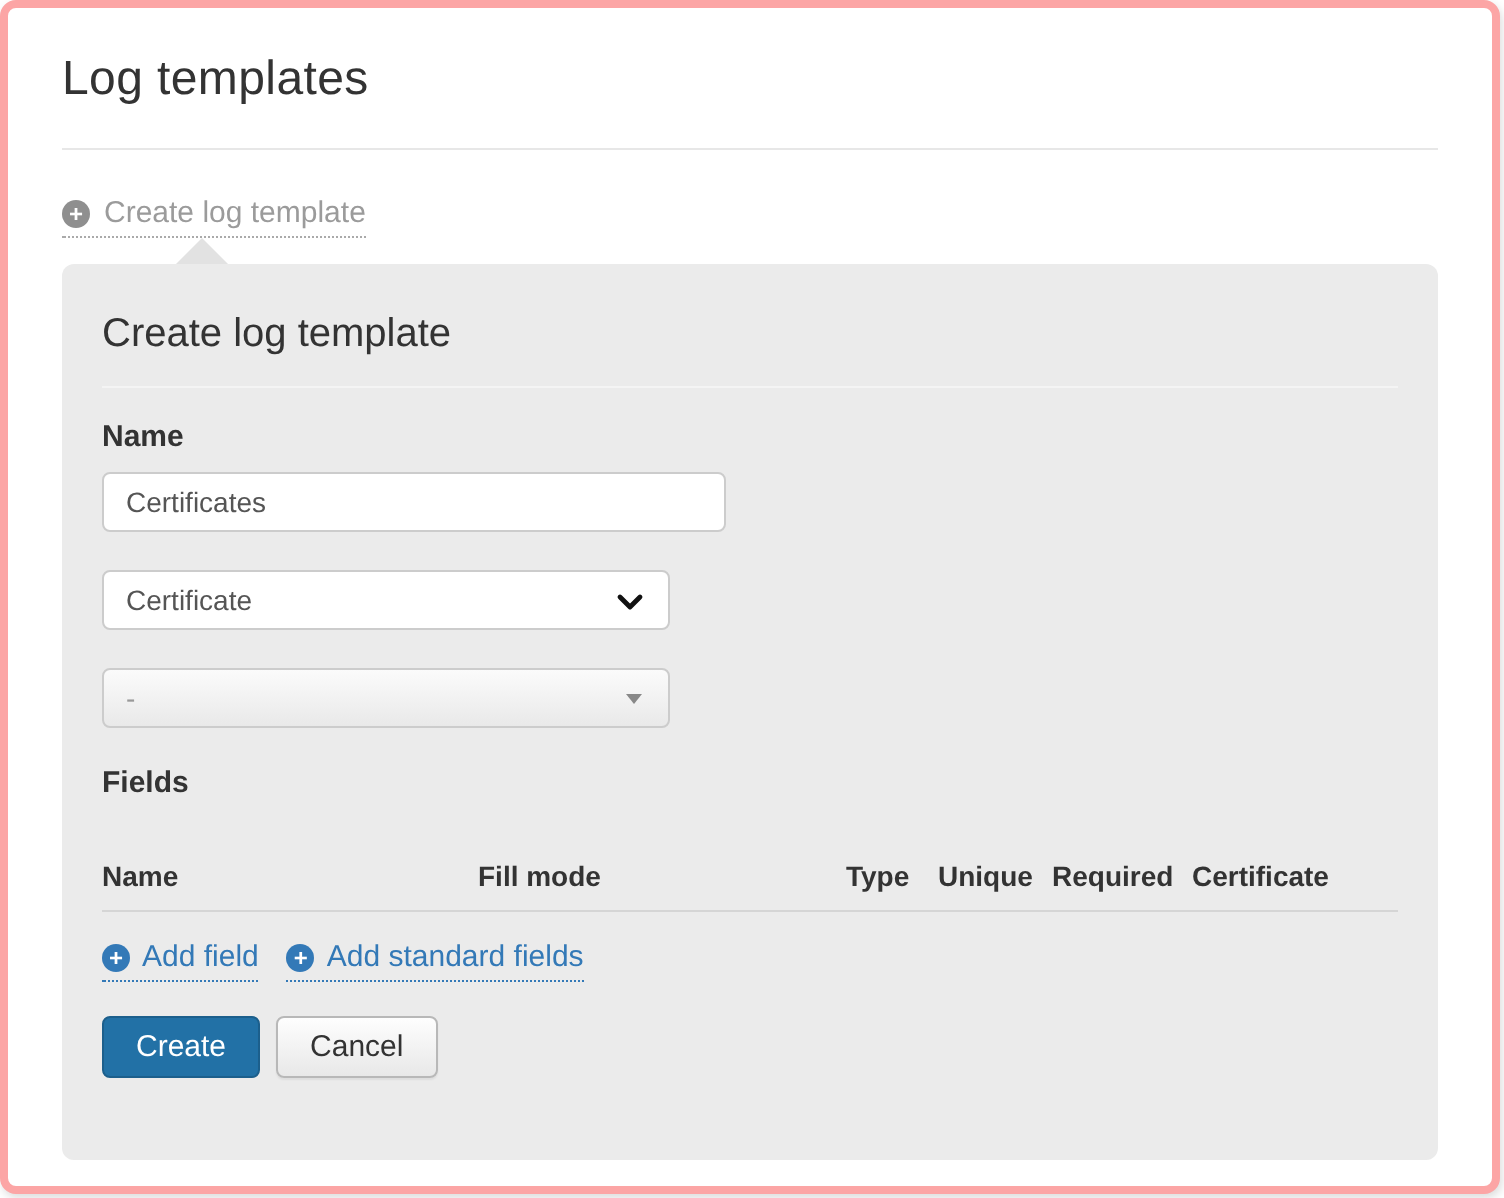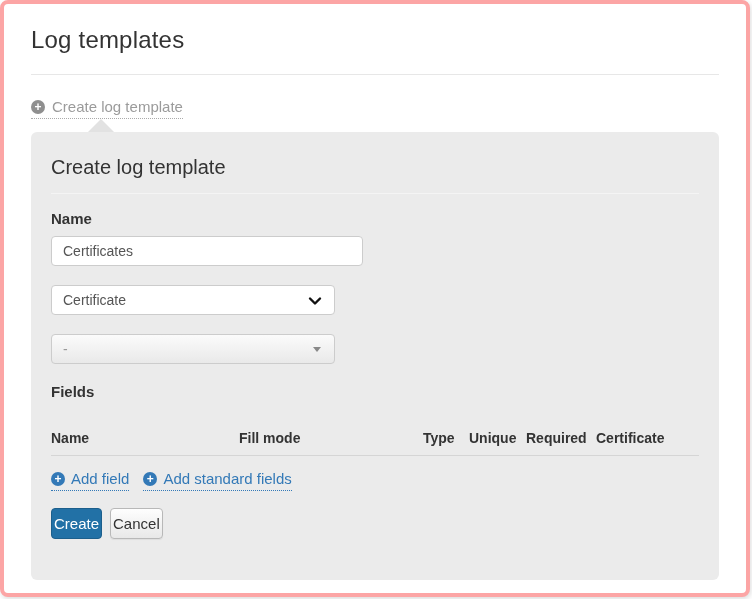--- a/index.html
+++ b/index.html
@@ -179,21 +179,21 @@
     text-decoration: none;
     border-bottom: 1px dotted #3379b7;
     padding-bottom: 3px;
     cursor: pointer;
   }
 
   .actions { margin-top: 17px; display: flex; gap: 8px; }
 
   .btn {
     height: 31px;
-    padding: 0 2px;
+    padding: 0 16px;
     font-size: 15px;
     font-family: "Liberation Sans", sans-serif;
     border-radius: 4px;
     cursor: pointer;
   }
   .btn-primary {
     background: #2271a6;
     border: 1px solid #1c5f8c;
     color: #fff;
   }

